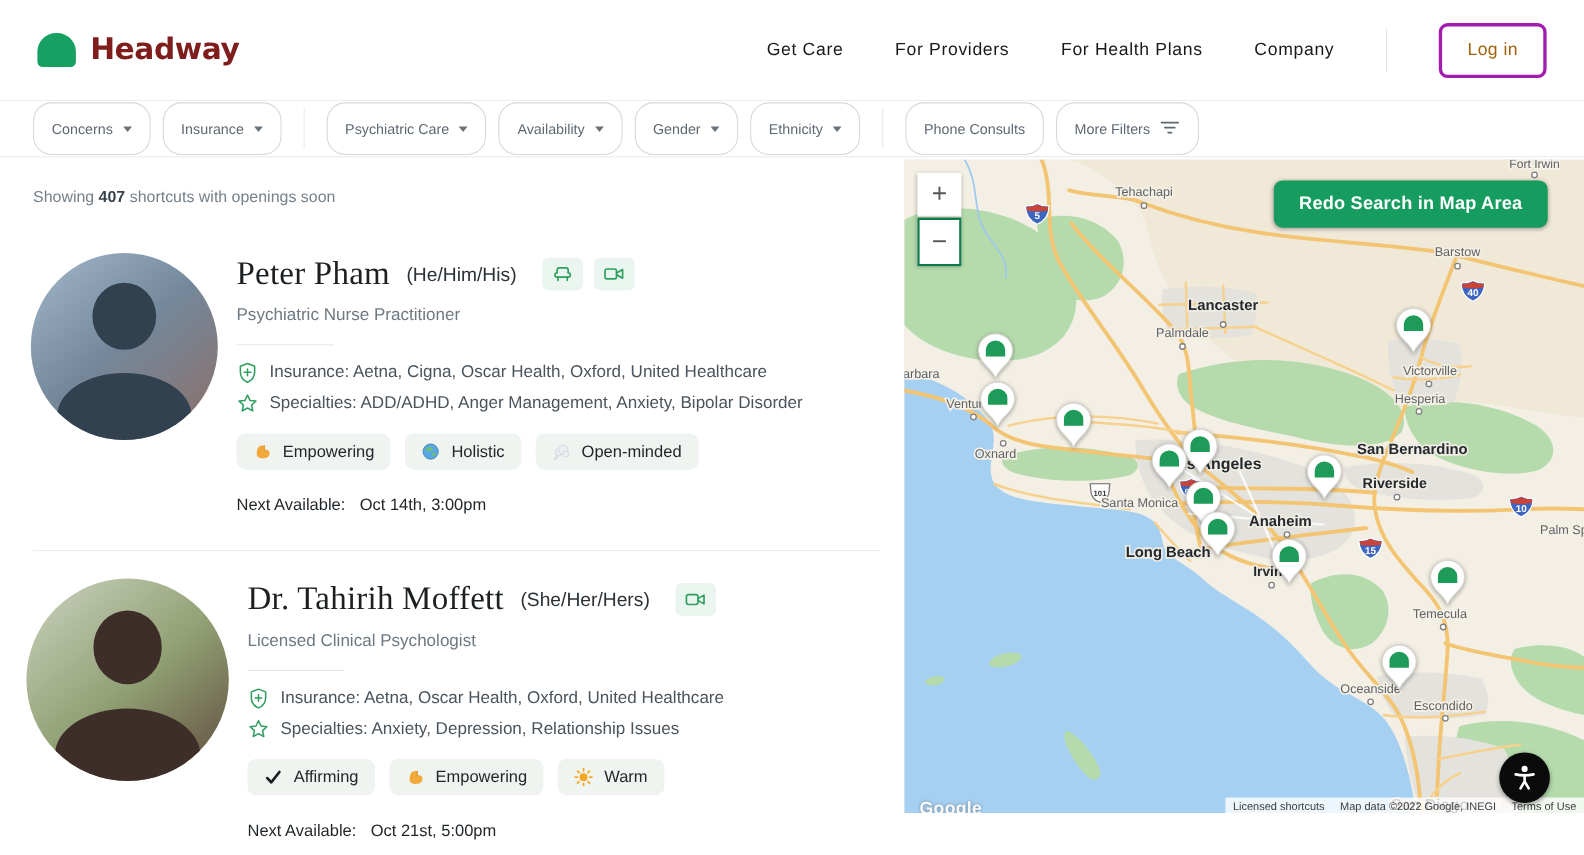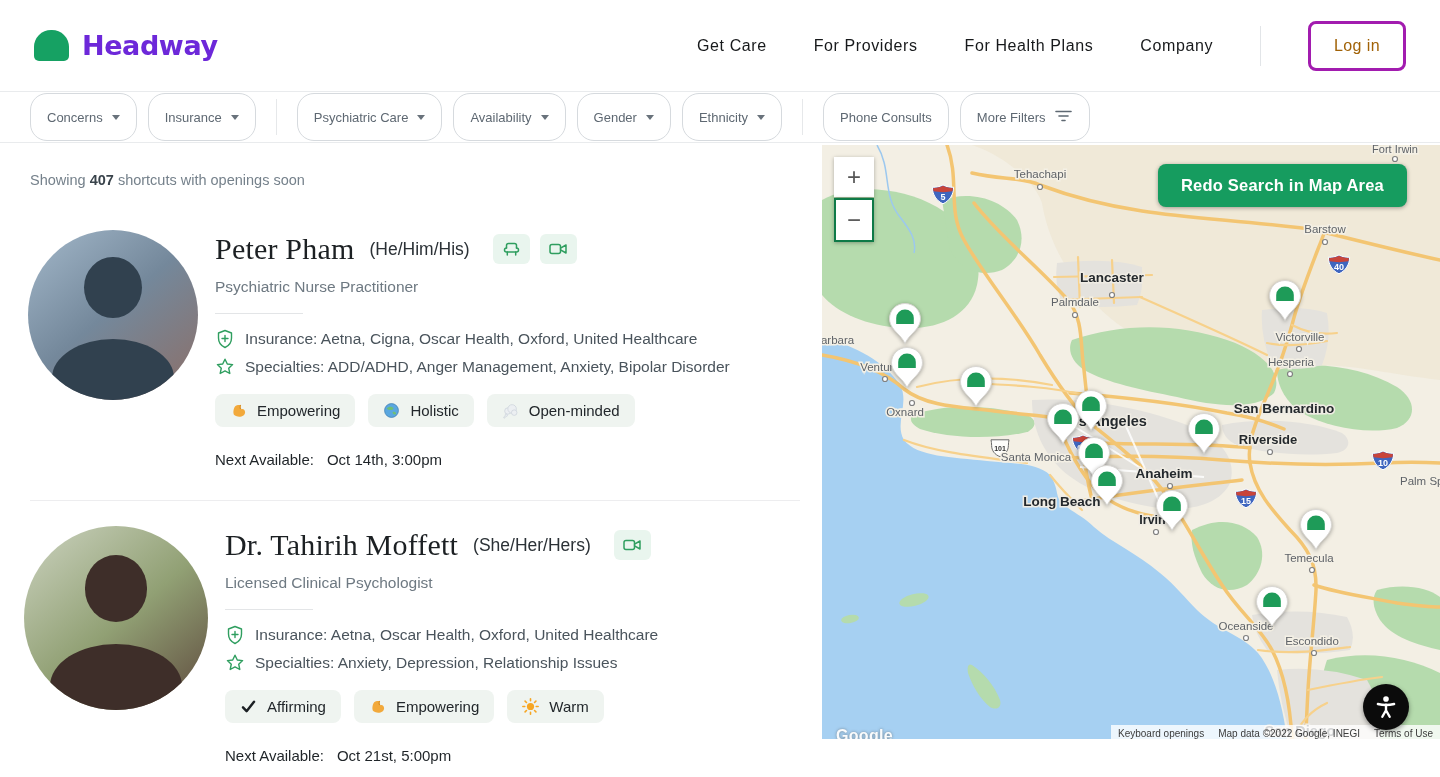--- a/index.html
+++ b/index.html
@@ -2,21 +2,21 @@
 <html><head>
 <meta charset="utf-8">
 <style>
   * { box-sizing: border-box; margin: 0; padding: 0; }
   html,body { width:1440px; height:777px; background:#fff; font-family:"Liberation Sans",sans-serif; overflow:hidden; }
 
   
   .header { height:92px; display:flex; align-items:center; padding:0 34px; border-bottom:1px solid #e9ebed; background:#fff; }
   .brand { display:flex; align-items:center; gap:13px; cursor:pointer; }
   .logo-mark { width:35px; height:31px; background:#16a163; border-radius:17px 17px 5px 5px; }
-  .brand-text { font-family:"DejaVu Sans","Liberation Sans",sans-serif; font-size:27px; font-weight:700; letter-spacing:-0.4px; color:#6d28d9; }
+  .brand-text { font-family:"DejaVu Sans","Liberation Sans",sans-serif; font-size:27px; font-weight:700; letter-spacing:-0.4px; color:#7f1d1d; }
   .nav { margin-left:auto; display:flex; align-items:center; gap:47px; }
   .nav-link { font-size:16px; letter-spacing:0.6px; color:#17191b; cursor:pointer; white-space:nowrap; }
   .nav-divider { width:1px; height:40px; background:#e2e5e8; margin-left:0; }
   .login-btn { border:3px solid #a21caf; border-radius:8px; background:#fff; padding:13px 23px; font-size:16px; letter-spacing:0.4px; color:#a16207; cursor:pointer; font-family:Liberation Sans, sans-serif; }
 
   
   .filter-bar { height:51px; display:flex; align-items:center; padding:0 30px; gap:11px; border-bottom:1px solid #e9ebed; background:#fff; }
   .pill { height:48px; padding:0 16px; border:1px solid #d6dade; border-radius:17px; background:#fff; display:inline-flex; align-items:center; gap:9px; font-size:13px; color:#5e6872; cursor:pointer; white-space:nowrap; font-family:inherit; }
   .caret { width:0; height:0; border-left:4.5px solid transparent; border-right:4.5px solid transparent; border-top:5.5px solid #69727b; }
   .group-divider { width:1px; height:36px; background:#e6e8ea; margin:0 9px; flex-shrink:0; }
@@ -476,21 +476,21 @@
       <path d="M8.2,22 V16 A8.8,8.5 0 0 1 25.8,16 V22 Z" fill="#1e9b58"></path>
     </svg></div>
         <div class="pin" style="left: 433px; top: 440px;"><svg width="34" height="44" viewBox="0 0 34 44">
       <path d="M17,1.5 C25.8,1.5 32.5,8.2 32.5,16.8 C32.5,23.5 27.5,28.5 22.5,33.5 C20.5,35.6 18.5,38.5 17,41.5 C15.5,38.5 13.5,35.6 11.5,33.5 C6.5,28.5 1.5,23.5 1.5,16.8 C1.5,8.2 8.2,1.5 17,1.5 Z" fill="#ffffff" stroke="#d8d6d2" stroke-width="1"></path>
       <path d="M8.2,22 V16 A8.8,8.5 0 0 1 25.8,16 V22 Z" fill="#1e9b58"></path>
     </svg></div>
       </div>
 
     <div class="google-logo">Google</div>
     <div class="attrib" id="attrib">
-        <span>Keyboard openings</span>
+        <span>Licensed shortcuts</span>
         <span>Map data ©2022 Google, INEGI</span>
         <span>Terms of Use</span>
       </div>
 
     <button class="a11y-btn">
       <svg width="26" height="26" viewBox="0 0 24 24">
         <circle cx="12" cy="4.6" r="2.6" fill="#fff"></circle>
         <path d="M4.5,9.2 C9.5,10.4 14.5,10.4 19.5,9.2" stroke="#fff" stroke-width="2.2" fill="none" stroke-linecap="round"></path>
         <path d="M12,9.8 V15 M12,15 L8.6,21 M12,15 L15.4,21" stroke="#fff" stroke-width="2.2" fill="none" stroke-linecap="round"></path>
       </svg>

